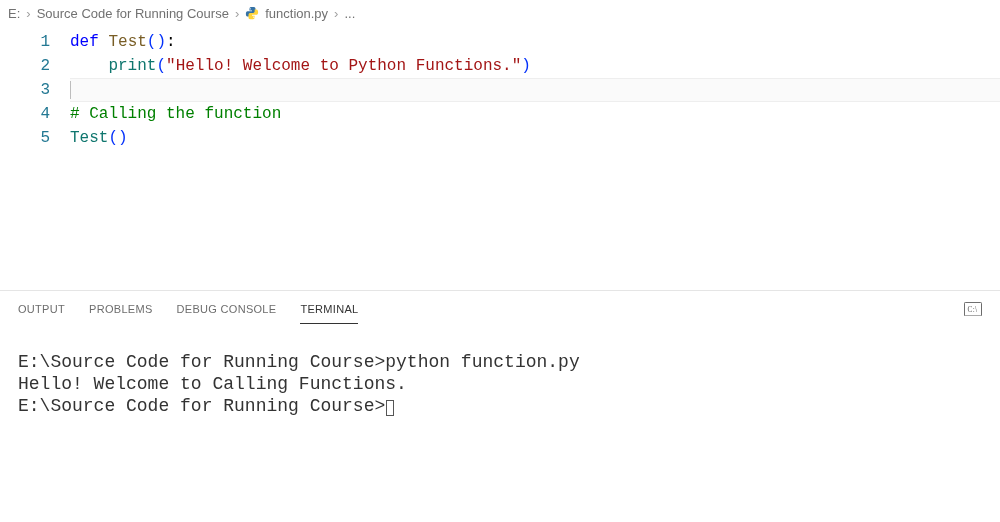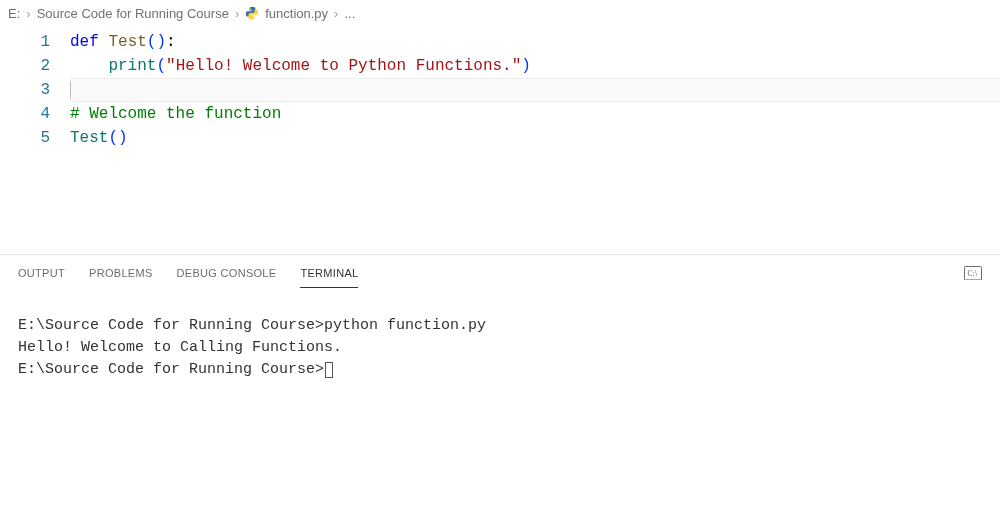--- a/index.html
+++ b/index.html
@@ -66,21 +66,21 @@
       content: "";
       display: inline-block;
       width: 0;
       height: 18px;
       border-left: 1px solid #bdbdbd;
       vertical-align: middle;
       margin-right: -1px;
     }
     .panel {
       border-top: 1px solid #e5e5e5;
-      height: 268px;
+      height: 232px;
       display: flex;
       flex-direction: column;
     }
     .panel-tabs {
       display: flex;
       align-items: center;
       padding: 0 18px;
       height: 36px;
       gap: 24px;
       font-size: 11px;
@@ -99,21 +99,21 @@
     .panel-tabs .spacer { flex: 1; }
     .panel-icon {
       width: 18px;
       height: 14px;
       cursor: pointer;
     }
     .terminal {
       flex: 1;
       padding: 24px 18px 8px 18px;
       font-family: Consolas, "Courier New", monospace;
-      font-size: 15px;
+      font-size: 18px;
       line-height: 22px;
       color: #333333;
       white-space: pre;
     }
     .term-cursor {
       display: inline-block;
       width: 8px;
       height: 16px;
       border: 1px solid #555;
       vertical-align: text-bottom;
@@ -144,21 +144,21 @@
     <div>1</div>
     <div>2</div>
     <div>3</div>
     <div>4</div>
     <div>5</div>
   </div>
   <div class="code">
     <div class="code-line"><span class="tok-kw">def</span><span> </span><span class="tok-fn">Test</span><span class="tok-paren">()</span><span class="tok-punc">:</span></div>
     <div class="code-line"><span>    </span><span class="tok-call">print</span><span class="tok-paren">(</span><span class="tok-str">"Hello! Welcome to Python Functions."</span><span class="tok-paren">)</span></div>
     <div class="code-line hl cursor-line"><span>    </span></div>
-    <div class="code-line"><span class="tok-comment"># Welcome the function</span></div>
+    <div class="code-line"><span class="tok-comment"># Calling the function</span></div>
     <div class="code-line"><span class="tok-call">Test</span><span class="tok-paren">()</span></div>
   </div>
 </div>
 
 <div class="panel">
   <div class="panel-tabs">
     <span class="panel-tab">OUTPUT</span>
     <span class="panel-tab">PROBLEMS</span>
     <span class="panel-tab">DEBUG CONSOLE</span>
     <span class="panel-tab active">TERMINAL</span>

